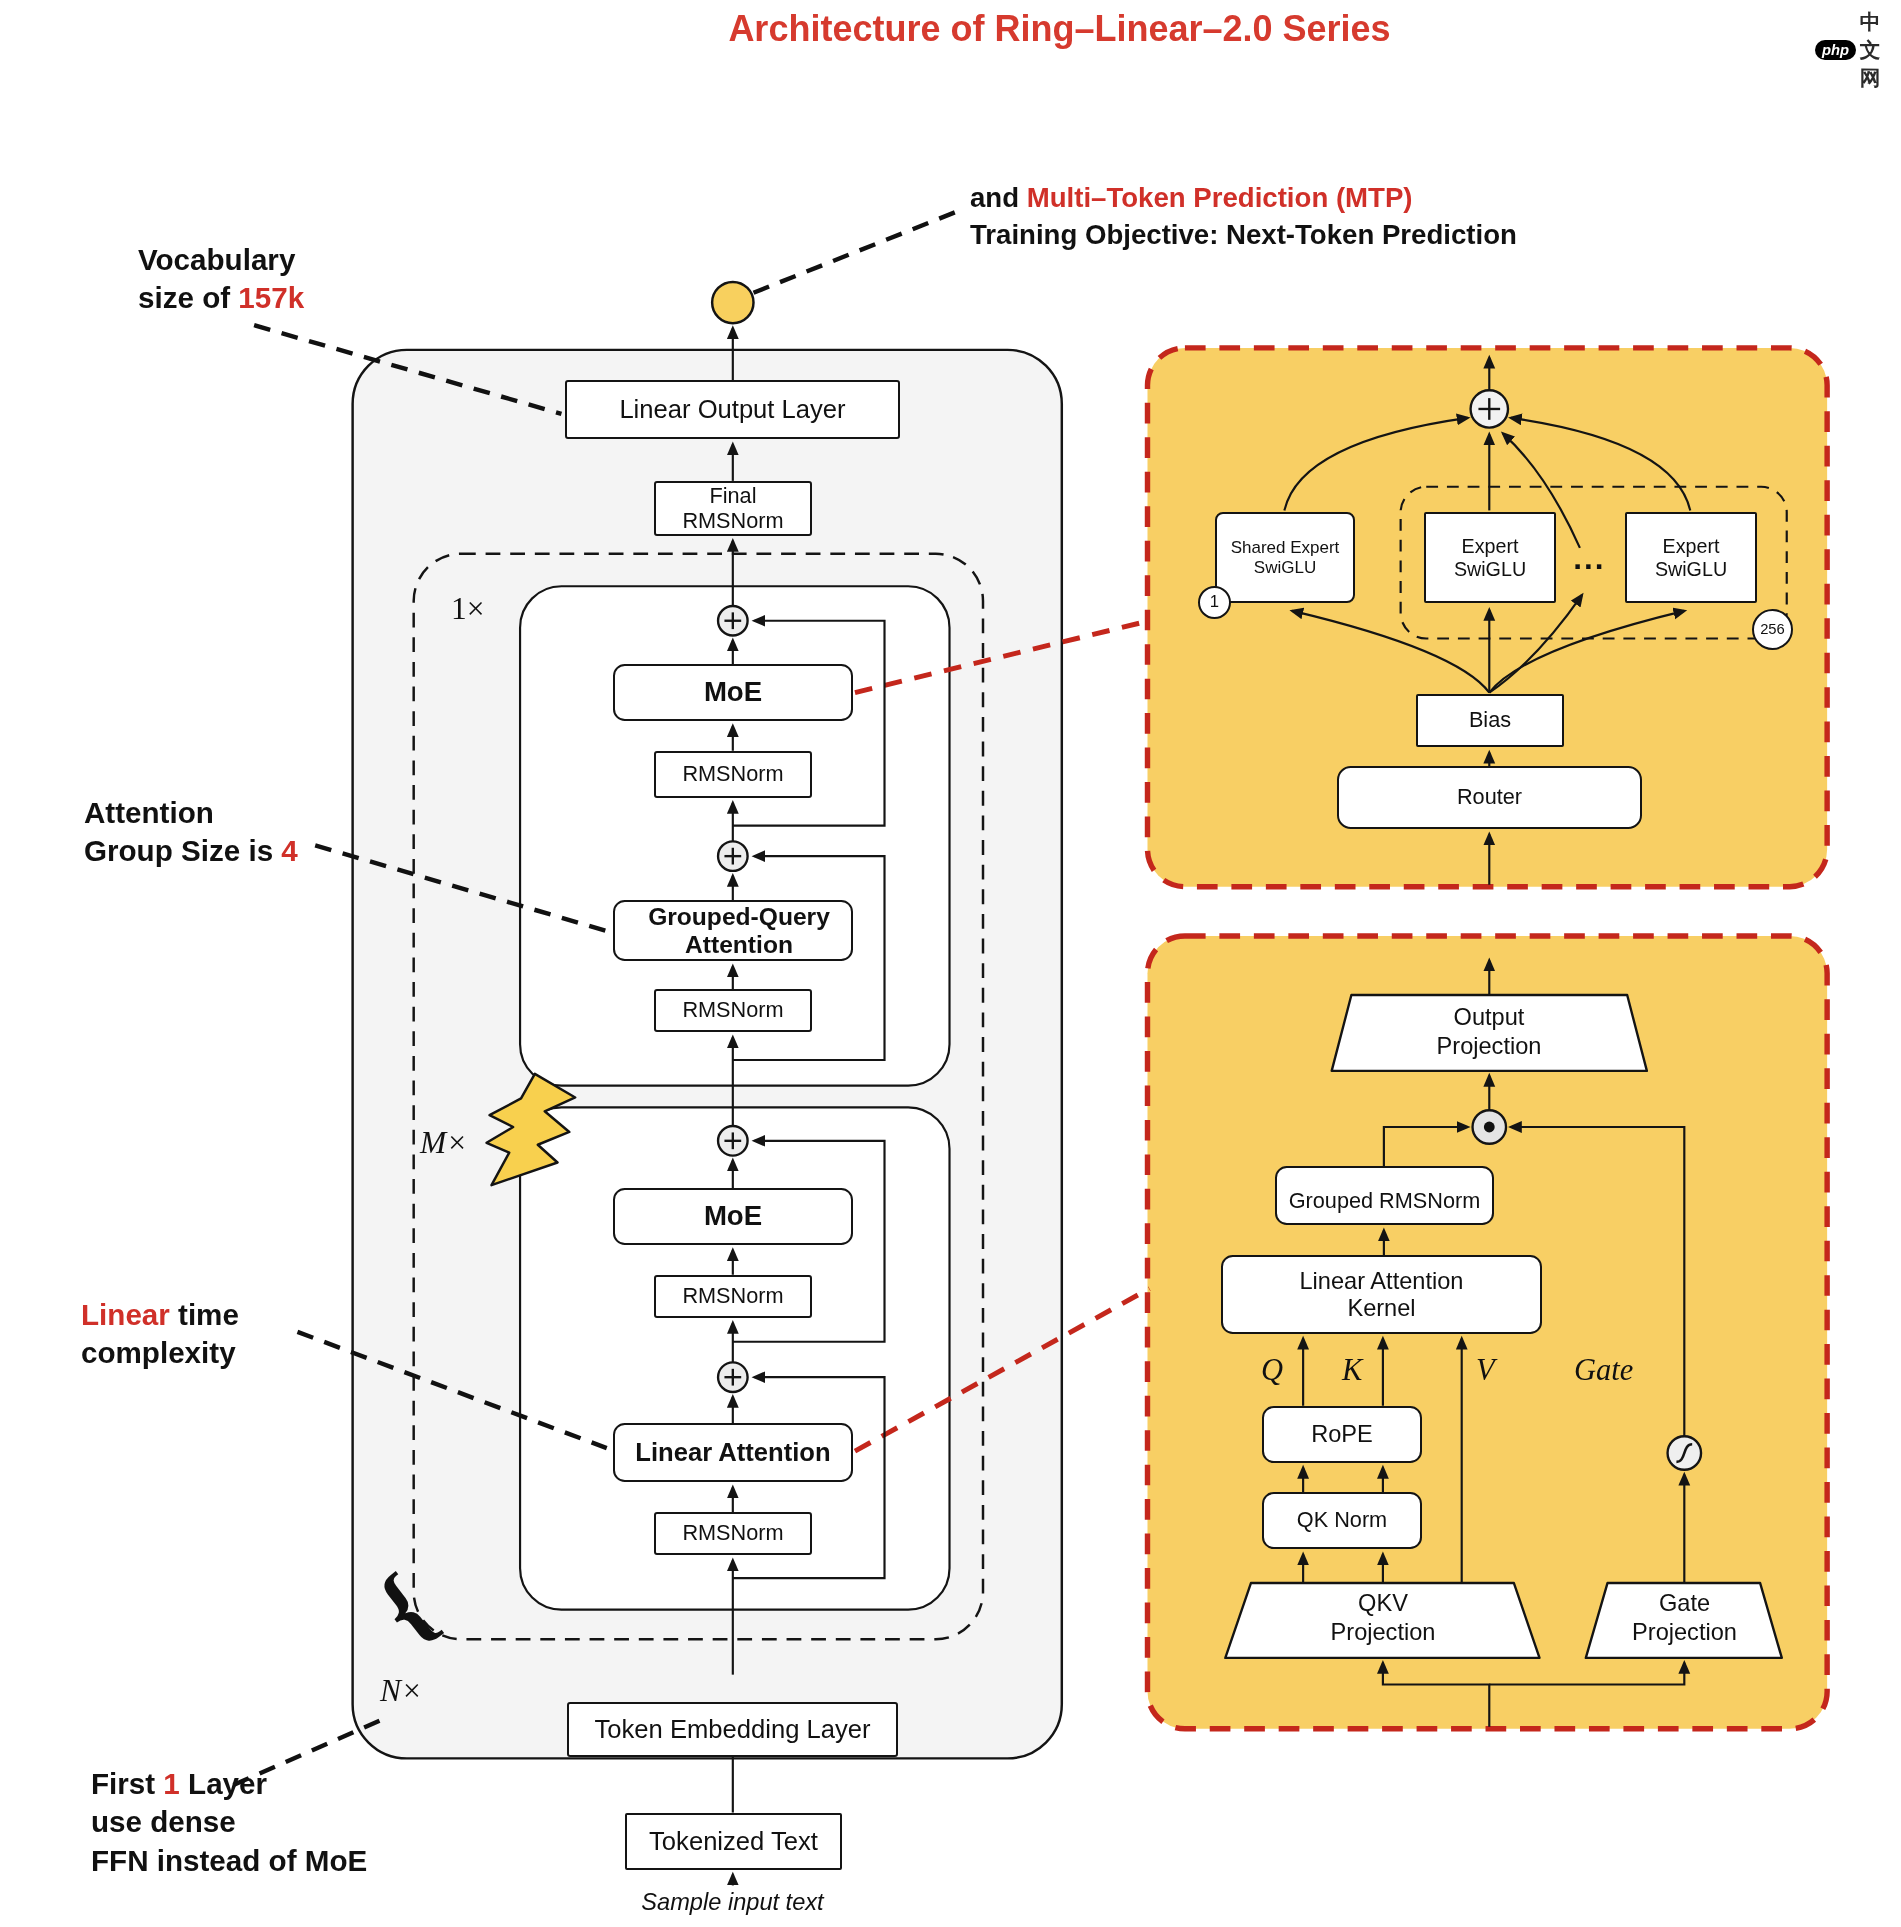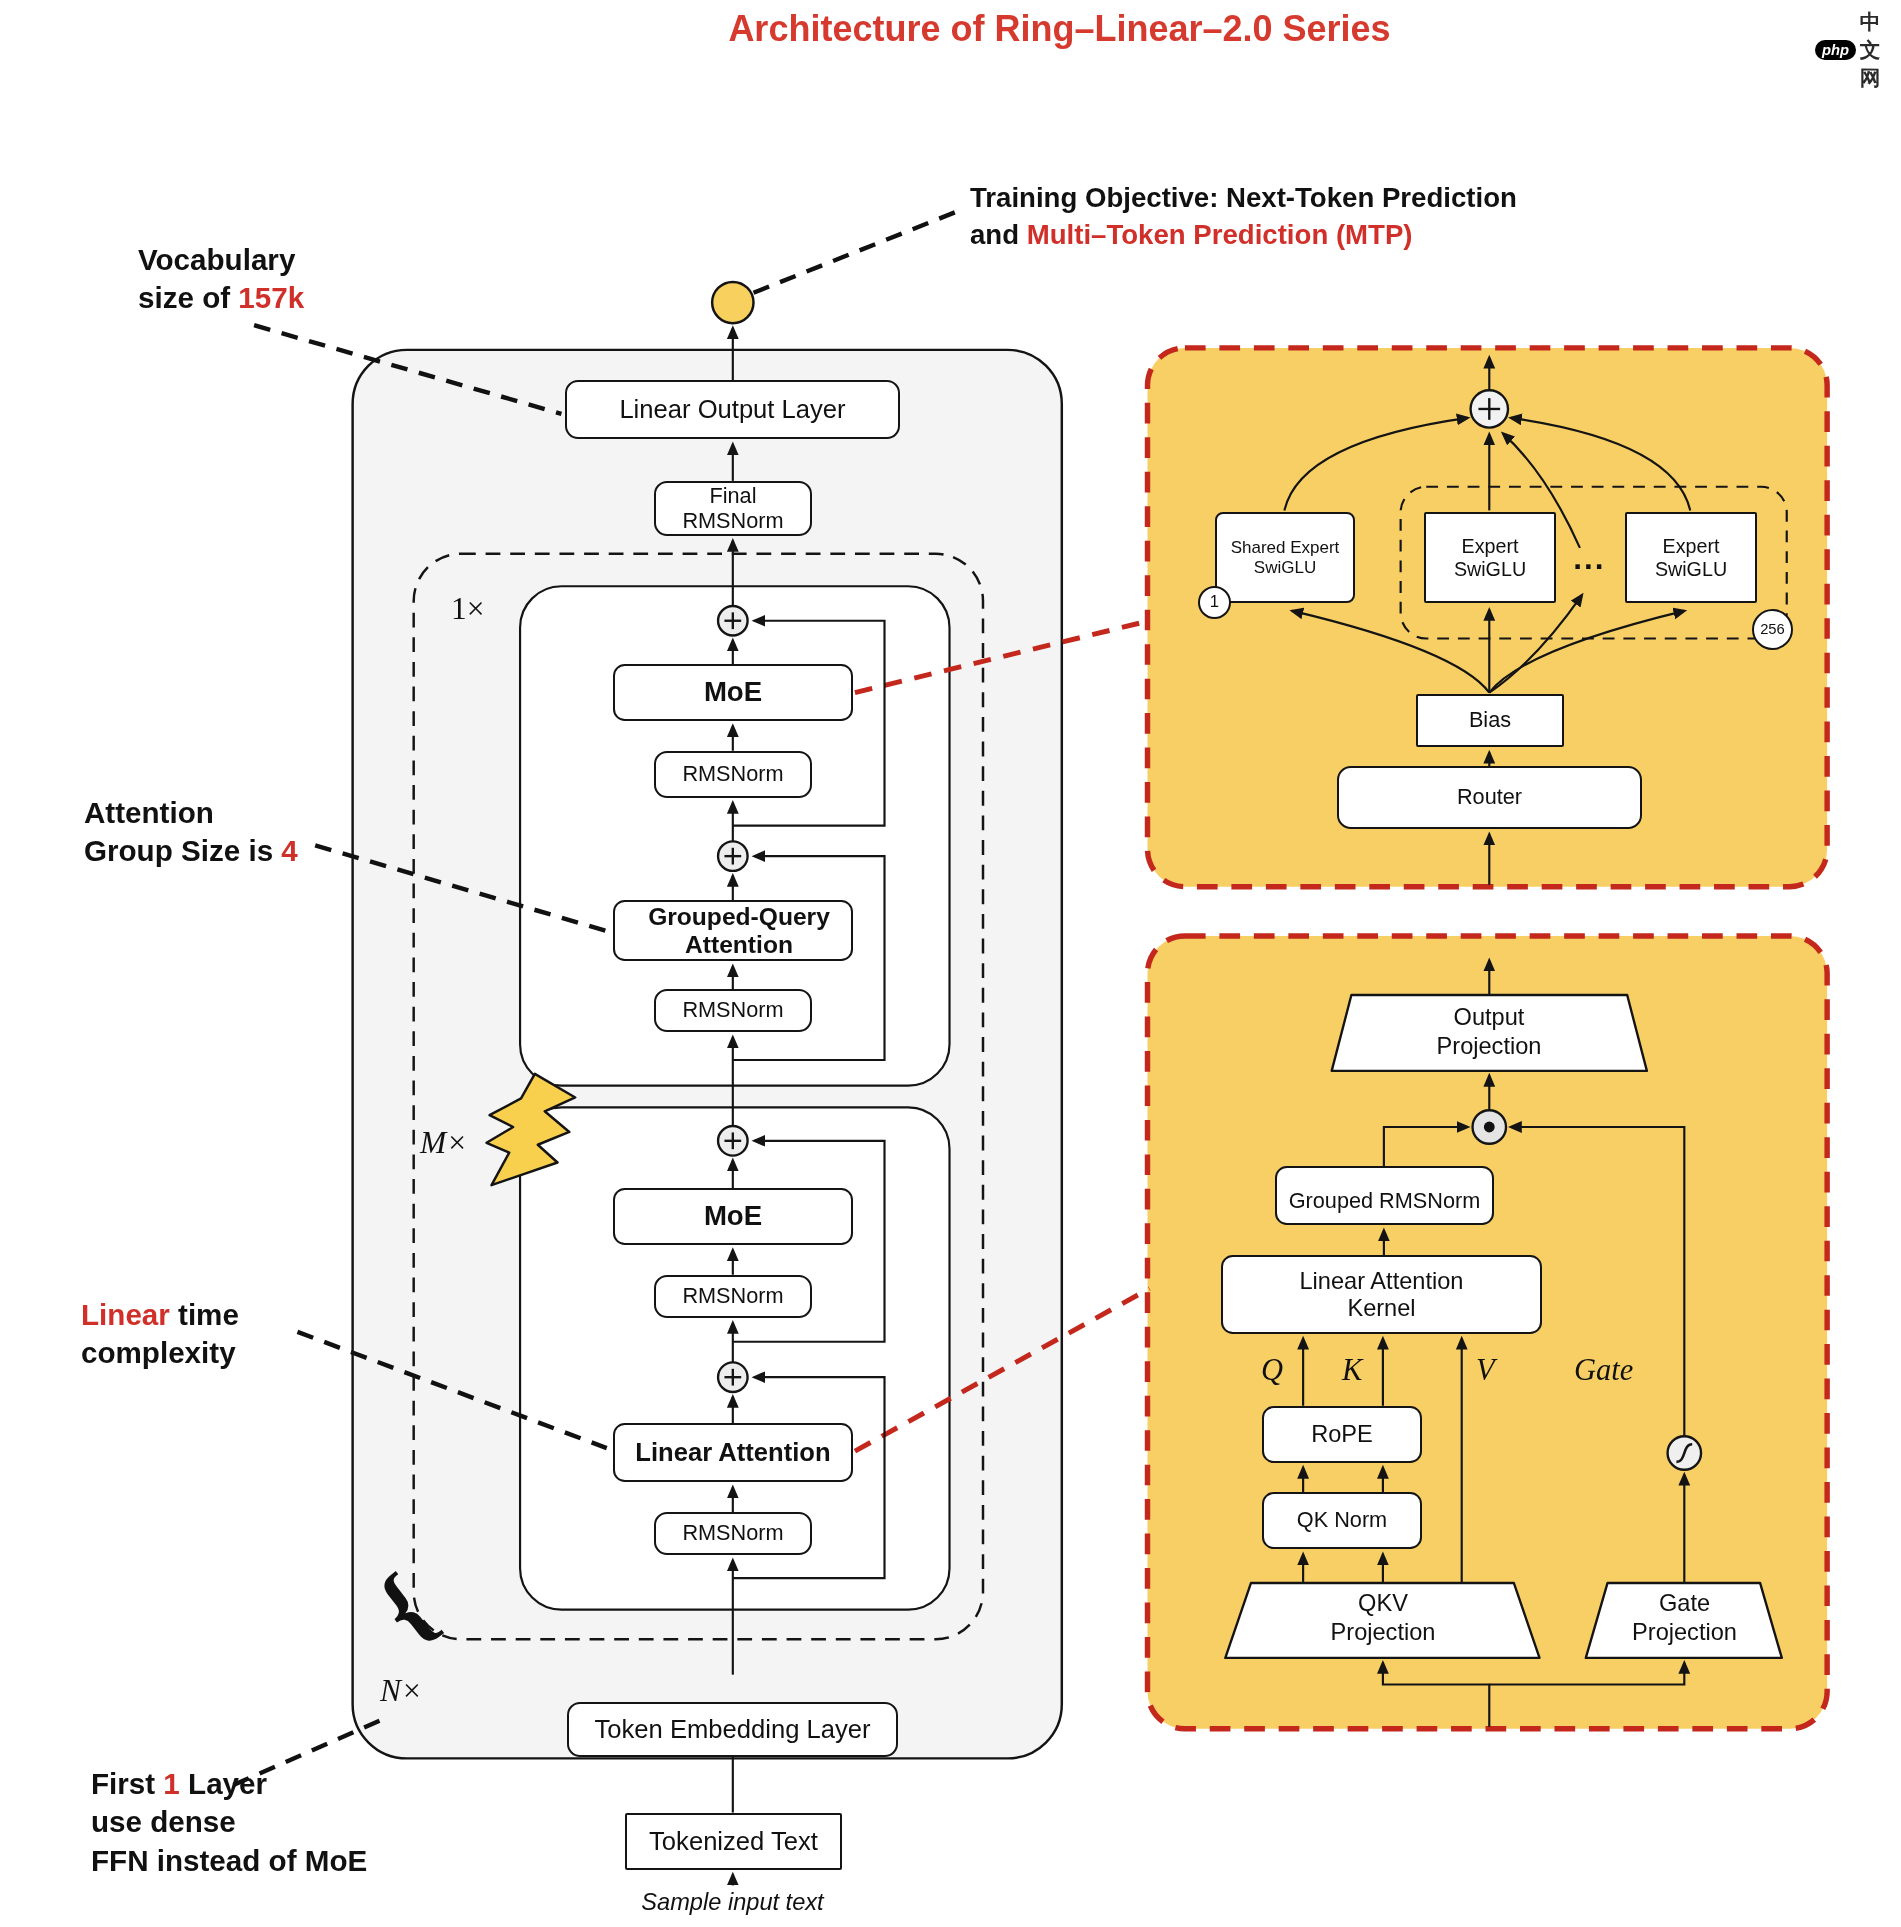--- a/index.html
+++ b/index.html
@@ -1,17 +1,17 @@
 <!DOCTYPE html>
 <html><head>
 <meta charset="utf-8">
 <style>
   html,body{margin:0;padding:0;background:#fff;font-family:"Liberation Sans",sans-serif;}
   #canvas{position:relative;width:1901px;height:1928px;background:#fff;overflow:hidden;}
-  .box{position:absolute;background:#fff;border:2px solid #141414;border-radius:13px;
+  .box{position:absolute;background:#fff;border:2px solid #141414;border-radius:3px;
        display:flex;flex-direction:column;align-items:center;justify-content:center;
        text-align:center;color:#111;line-height:1.12;box-sizing:border-box;}
   .lbl{position:absolute;color:#111;}
   .bold{font-weight:bold;}
   .red{color:#d03029;}
   .serif{font-family:"Liberation Serif",serif;}
   .ital{font-style:italic;}
   .title{position:absolute;left:424px;top:7.9px;width:1271px;text-align:center;
          font-size:36px;font-weight:bold;color:#d63a2e;}
   .logo{position:absolute;left:1815px;top:7.9px;display:flex;align-items:center;gap:3.9px;}
@@ -182,22 +182,22 @@
     </g>
   </svg>
 
   <div class="title">Architecture of Ring–Linear–2.0 Series</div>
   <div class="logo">
     <span class="php-pill">php</span>
     <span class="logo-cn">中文网</span>
   </div>
 
   <div class="note" style="left:970px;top:179px;font-size:27.6px;line-height:1.35;">
+    <div><span>and </span><span class="red">Multi–Token Prediction (MTP)</span></div>
     <div><span>Training Objective: Next-Token Prediction</span></div>
-    <div><span>and </span><span class="red">Multi–Token Prediction (MTP)</span></div>
   </div>
 
   <div class="note" style="left:138px;top:241px;font-size:29.6px;line-height:1.3;">
     <div>Vocabulary</div>
     <div><span>size of </span><span class="red">157k</span></div>
   </div>
 
   <div class="note" style="left:84px;top:794px;font-size:29.6px;line-height:1.3;">
     <div>Attention</div>
     <div><span>Group Size is </span><span class="red">4</span></div>

